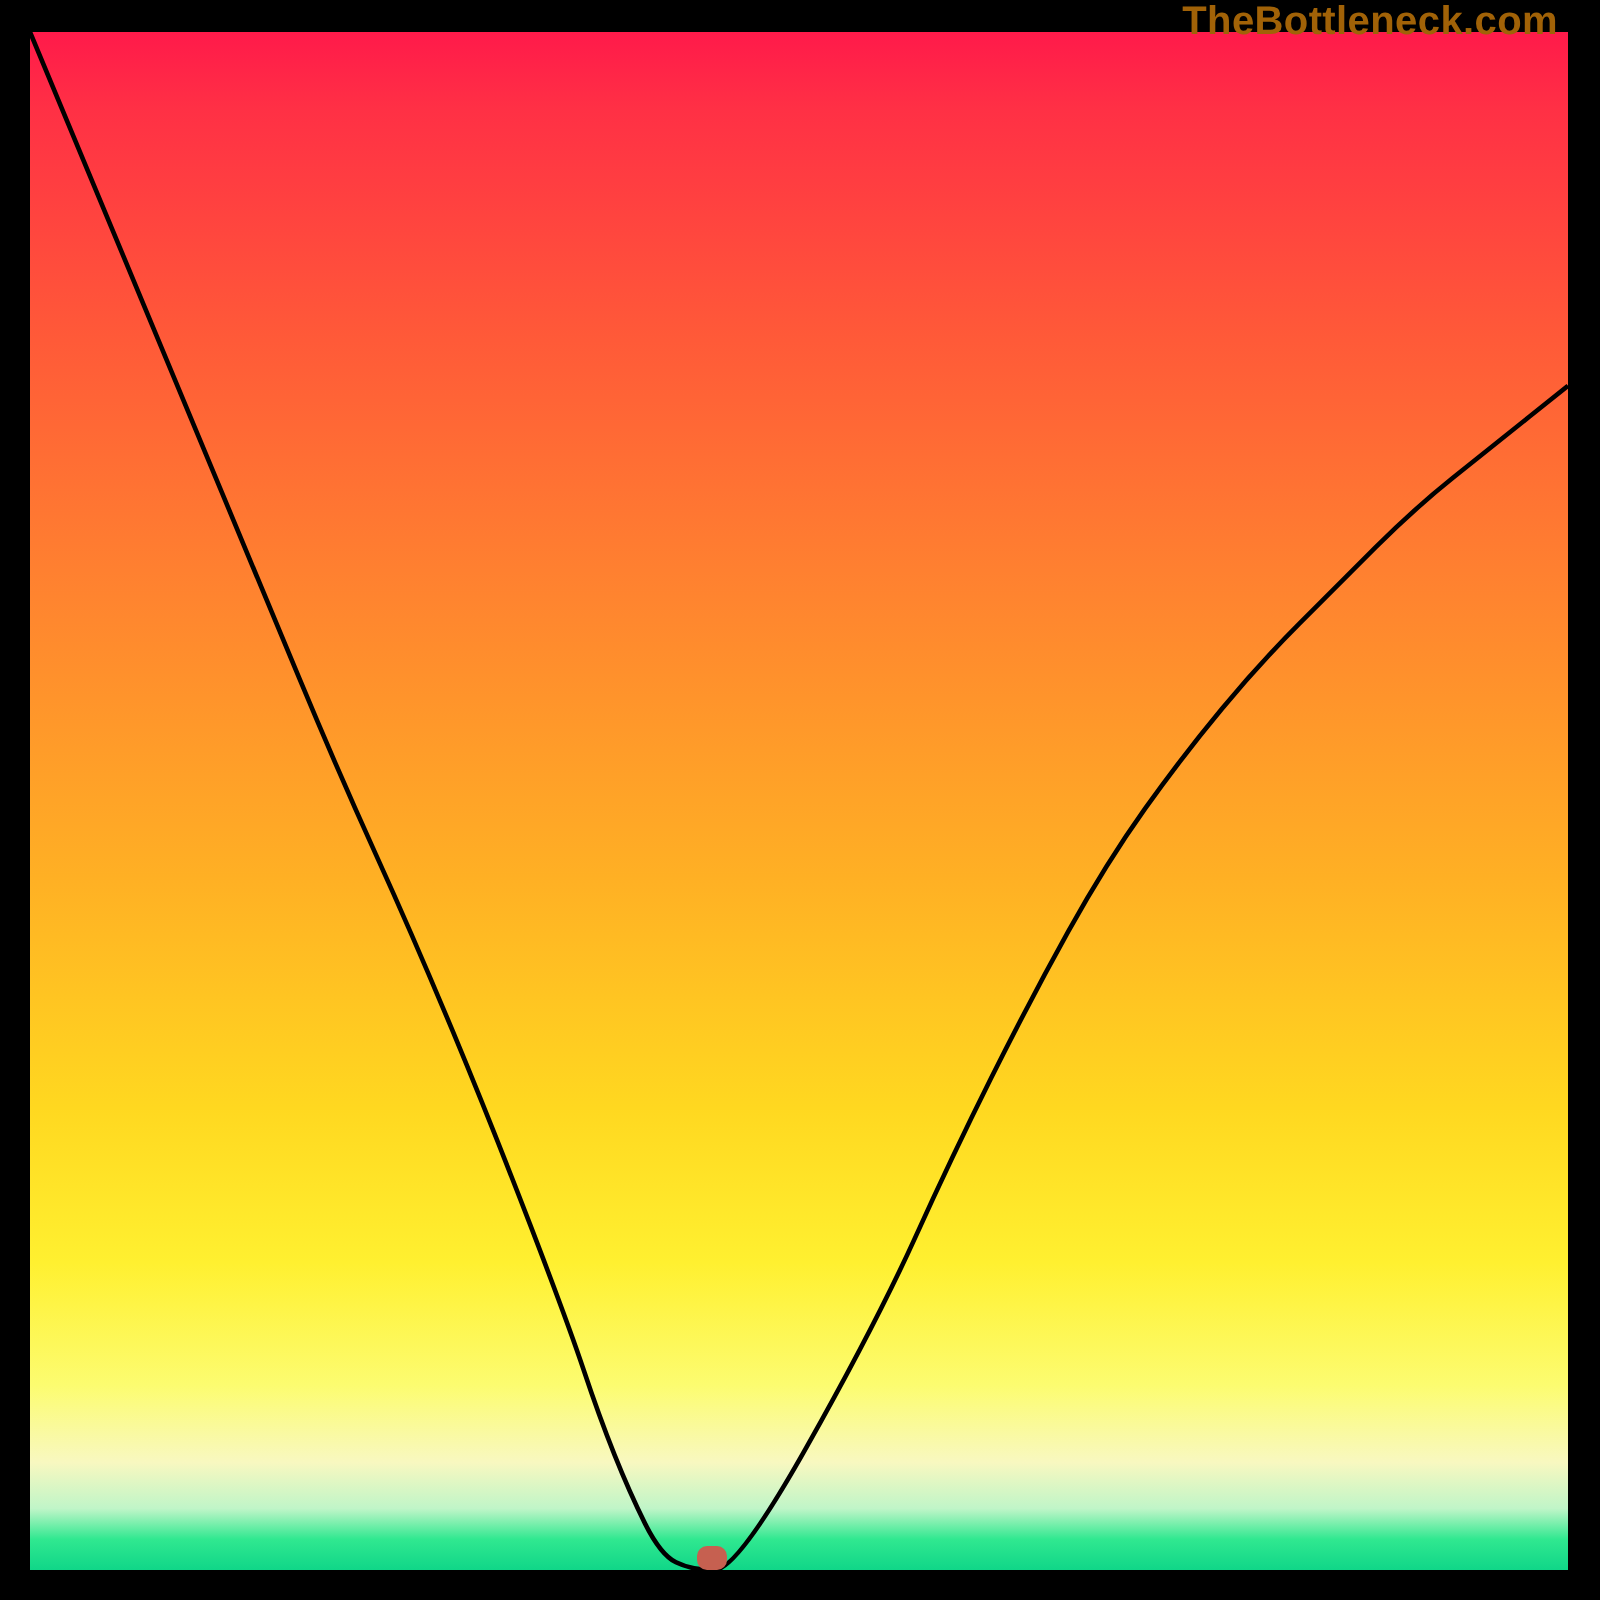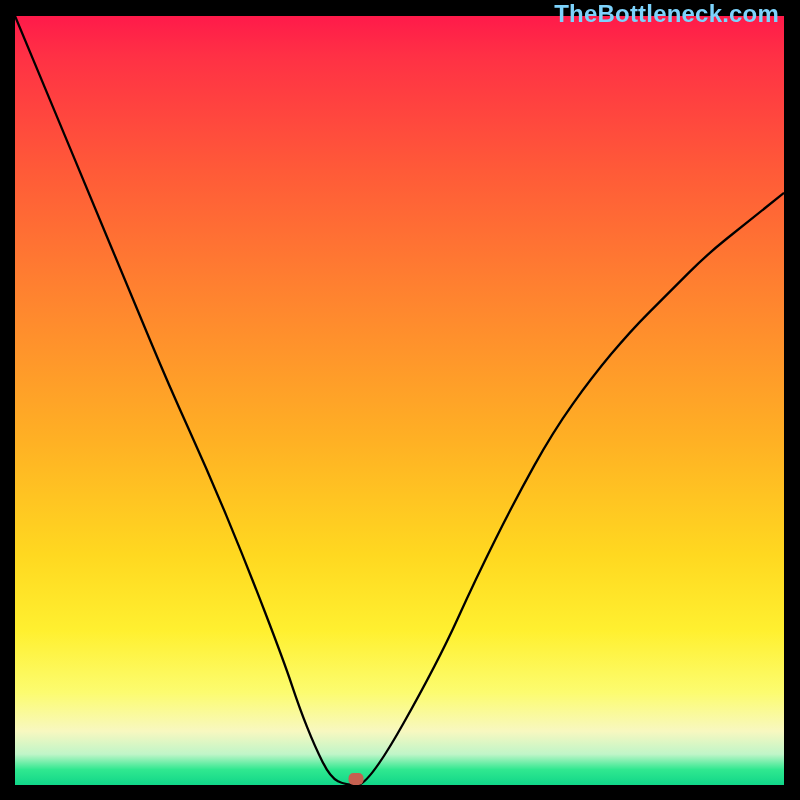--- a/index.html
+++ b/index.html
@@ -39,23 +39,23 @@
       #c0f5c8 96%,
       #30e890 98%,
       #10d688 100%
     );
   }
   .watermark {
     position: absolute;
     top: 0px;
     right: 21px;
     font-family: Arial, sans-serif;
-    font-size: 24px;
+    font-size: 20px;
     font-weight: bold;
-    color: #7dd3fc;
+    color: #a16207;
     letter-spacing: 0.2px;
   }
   .curve-svg {
     position: absolute;
     left: 15px;
     top: 16px;
     width: 769px;
     height: 769px;
   }
   .marker {

